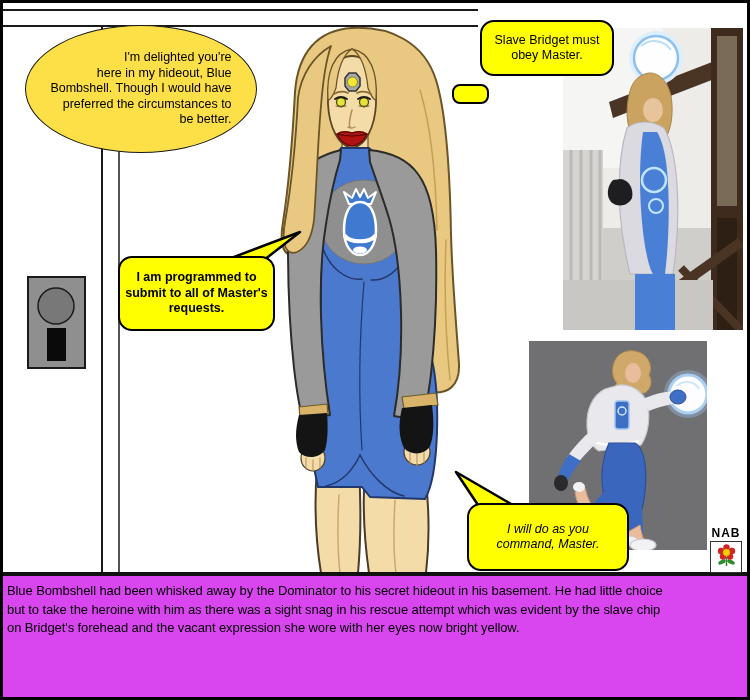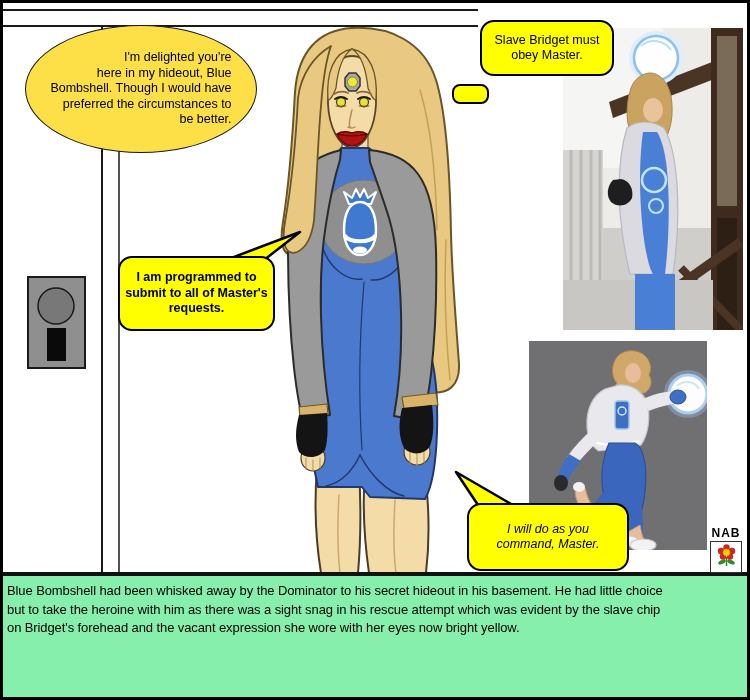--- a/index.html
+++ b/index.html
@@ -7,21 +7,21 @@
         font-family:"Liberation Sans",sans-serif;color:#000;}
   .frame{position:absolute;inset:0;border:3px solid #000;z-index:60;pointer-events:none;}
   #art{position:absolute;left:0;top:0;z-index:1;}
   #art *{vector-effect:none;}
   .bubble{position:absolute;display:flex;align-items:center;justify-content:center;
           text-align:center;font-size:12.5px;line-height:1.24;white-space:pre-line;
           z-index:10;box-sizing:border-box;padding:4px;}
   .ellipse{background:#fde047;border:1.5px solid #1a1a1a;border-radius:50%;text-align:right;}
   .yellow{background:#FFFF00;border:2.5px solid #000;border-radius:14px;}
   .tail{position:absolute;z-index:9;}
-  .caption{position:absolute;left:0;right:0;top:572px;bottom:0;background:#86efac;
+  .caption{position:absolute;left:0;right:0;top:572px;bottom:0;background:#d946ef;
            border-top:4px solid #111;padding:6px 6px 0 7px;z-index:5;box-sizing:border-box;}
   .caption p{margin:0 0 13px 0;font-size:13px;line-height:18.5px;white-space:pre;letter-spacing:-0.1px;}
   .signature{position:absolute;left:704px;top:526px;width:44px;text-align:center;z-index:12;}
   .signature .sig-text{font-size:12px;font-weight:bold;letter-spacing:1px;}
   .sig-box{width:30px;height:30px;border:1.5px solid #333;background:#fff;margin:1px auto 0 auto;}
 </style>
 </head>
 <body>
 
 <div class="page">

